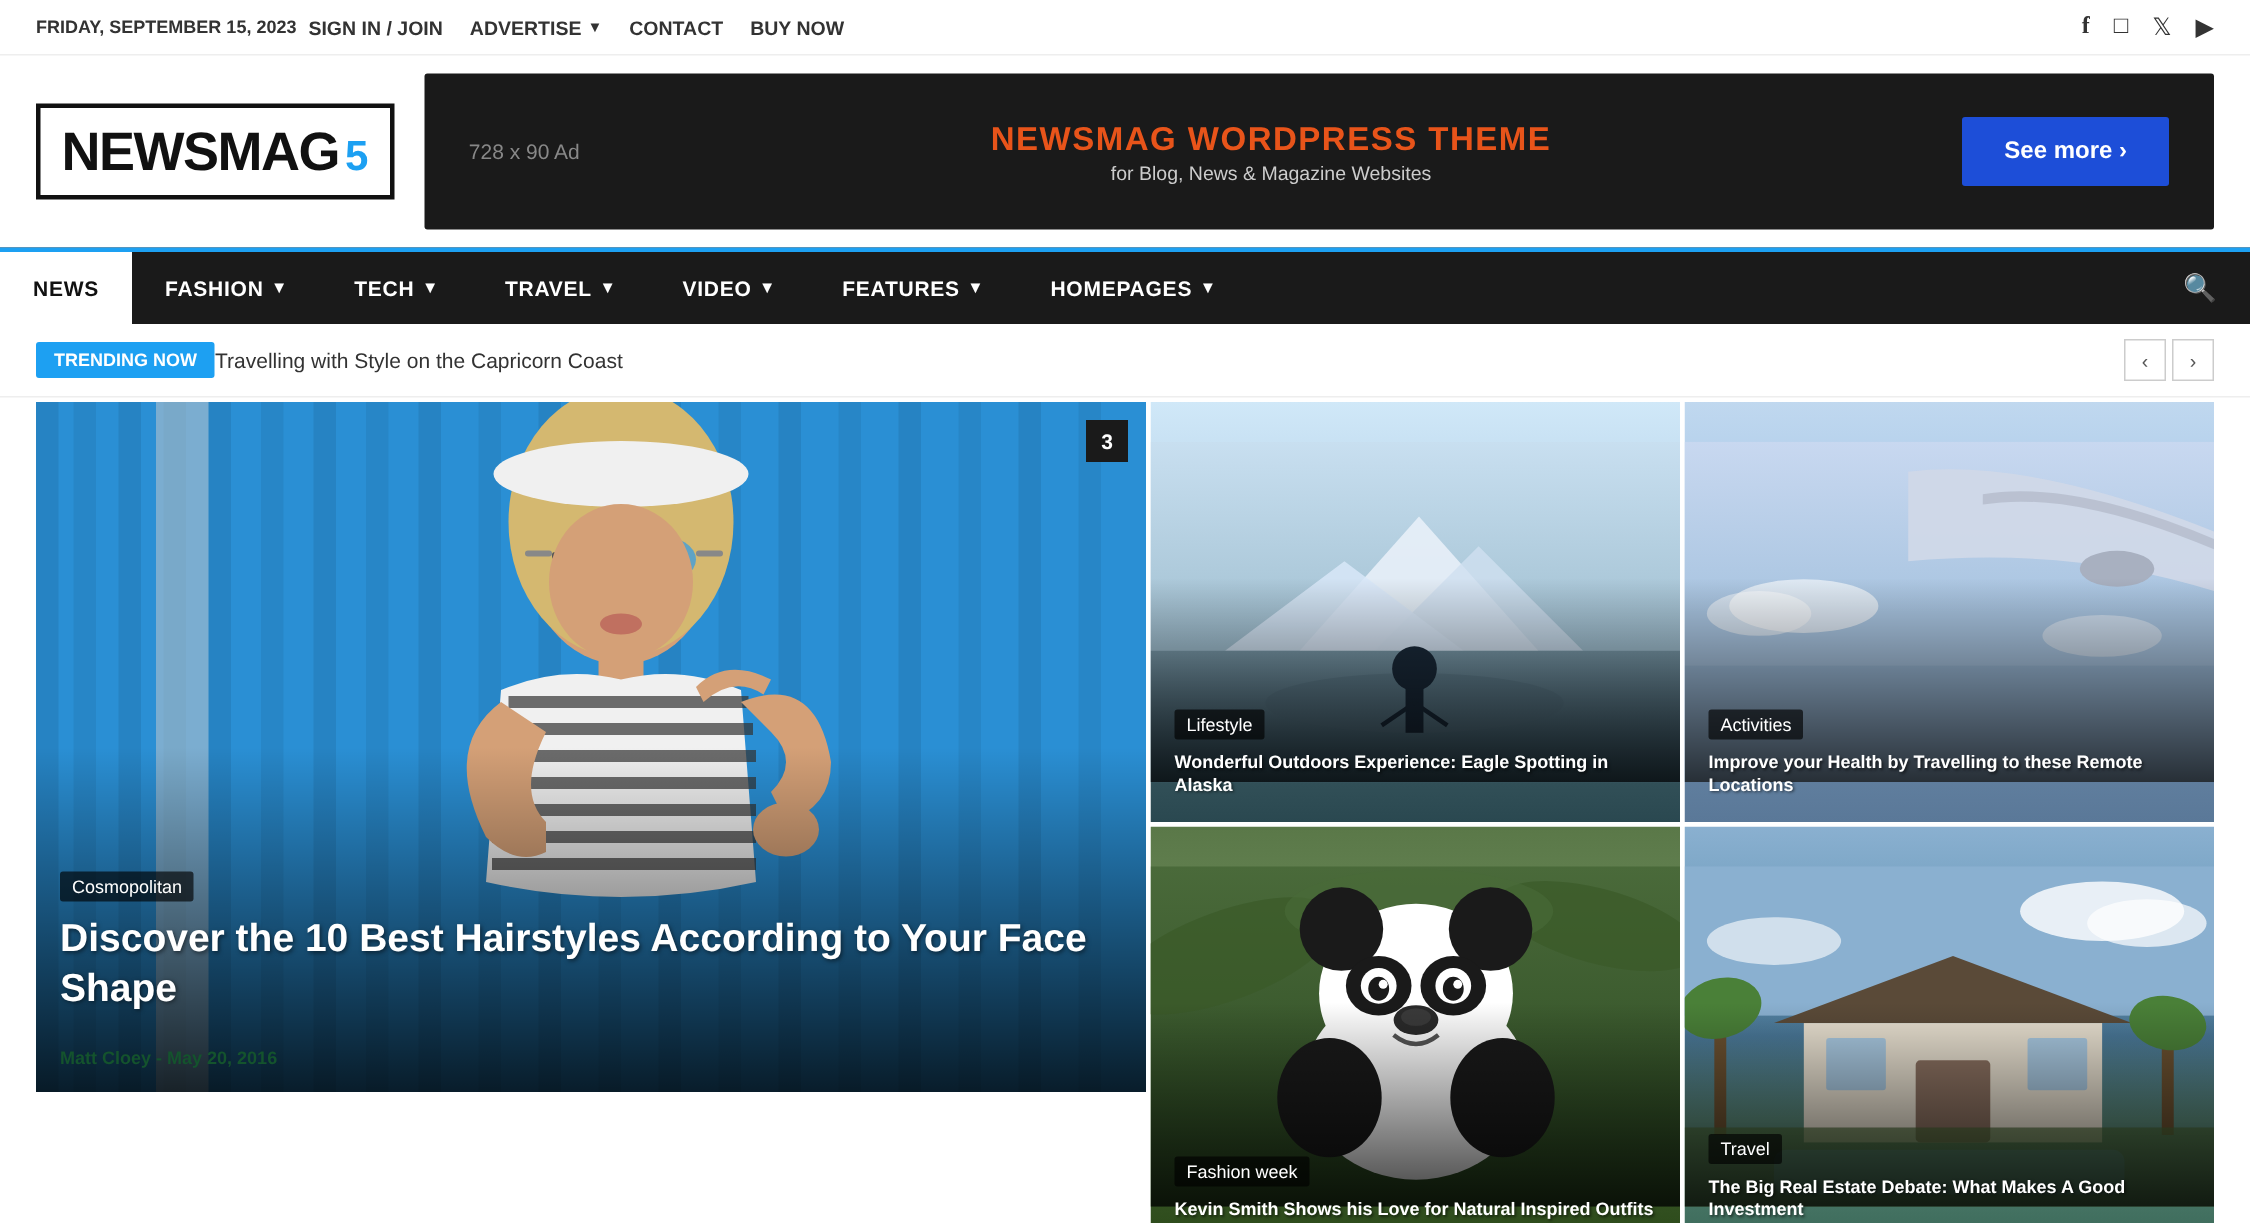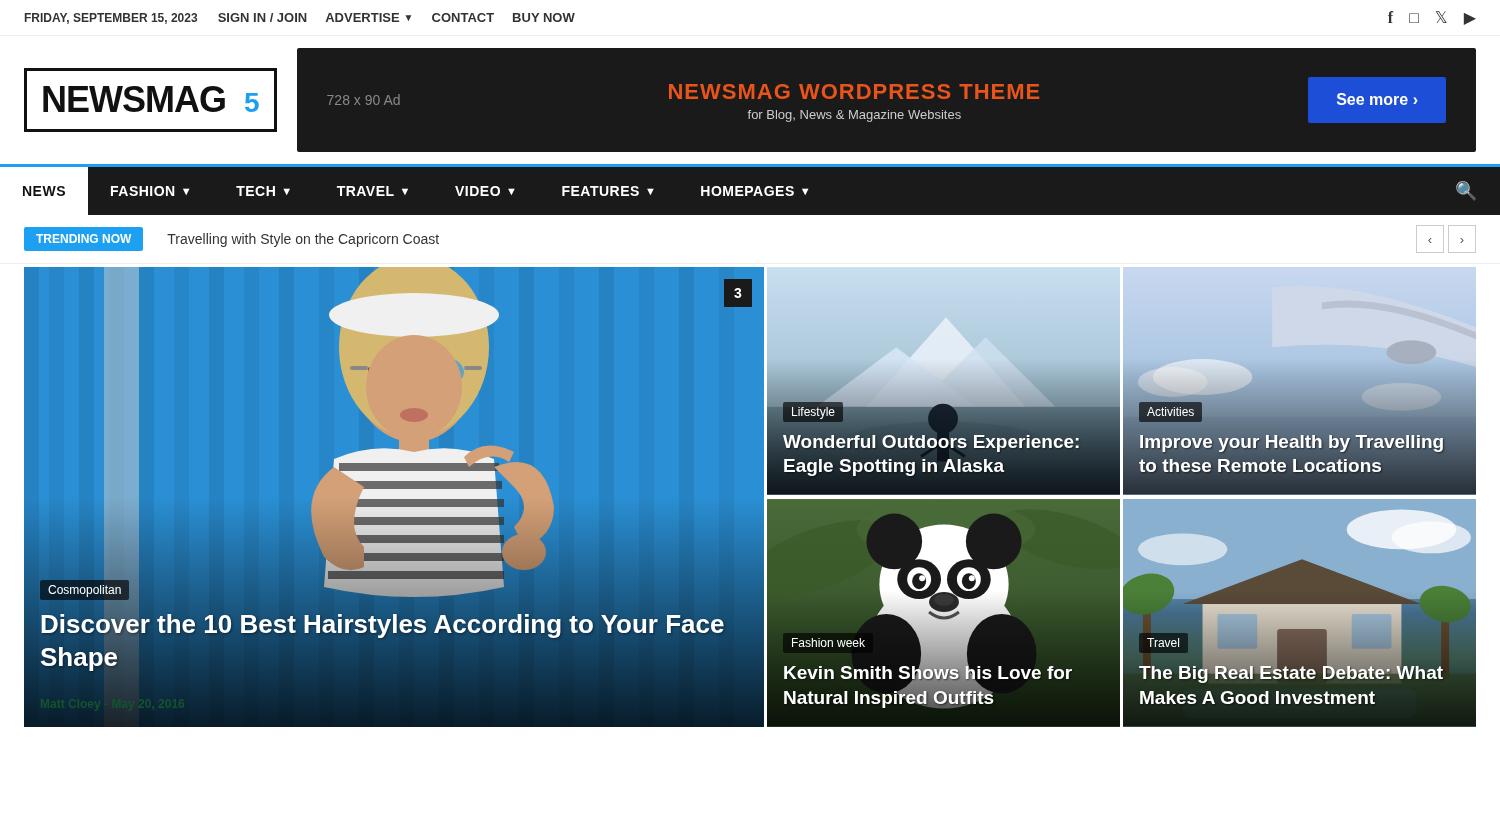--- a/index.html
+++ b/index.html
@@ -8,41 +8,41 @@
     
     .top-bar {
       display: flex;
       align-items: center;
       justify-content: space-between;
       padding: 8px 24px;
       border-bottom: 1px solid #eee;
       font-size: 13px;
       color: #333;
     }
-    .top-bar-left { display: flex; align-items: center; gap: 20px; }
+    .top-bar-left { display: flex; align-items: center; gap: 8px; }
     .top-bar-date { font-weight: bold; font-size: 12px; }
     .top-bar-links { display: flex; gap: 18px; text-align: right; }
     .top-bar-links a { text-decoration: none; color: #333; font-size: 13px; font-weight: 600; cursor: pointer; }
     .top-bar-links a.advertise { display: flex; align-items: center; gap: 4px; }
     .top-bar-right { display: flex; gap: 16px; align-items: center; }
     .social-icon { font-size: 16px; color: #333; cursor: pointer; }
 
     
     .header {
       display: flex;
       align-items: center;
       padding: 12px 24px;
       gap: 20px;
     }
     .logo-box {
       border: 3px solid #111;
       padding: 8px 14px;
       display: flex;
       align-items: baseline;
-      gap: 18px;
+      gap: 4px;
       flex-shrink: 0;
       justify-content: center;
     }
     .logo-text { font-size: 36px; font-weight: 900; color: #111; letter-spacing: -1px; }
     .logo-num { font-size: 28px; font-weight: 900; color: #1da0f2; }
     .ad-banner {
       flex: 1;
       background: #1a1a1a;
       height: 104px;
       display: flex;
@@ -100,21 +100,21 @@
       font-size: 18px;
       cursor: pointer;
     }
 
     
     .trending-bar {
       display: flex;
       align-items: center;
       padding: 10px 24px;
       border-bottom: 1px solid #eee;
-      gap: 24px;
+      gap: 0;
     }
     .trending-badge {
       background: #1da0f2;
       color: #fff;
       font-size: 12px;
       font-weight: 700;
       padding: 5px 12px;
       border-radius: 2px;
       white-space: nowrap;
       text-transform: uppercase;
@@ -145,21 +145,21 @@
 
     .featured-item {
       grid-row: 1 / 3;
       position: relative;
       overflow: hidden;
       height: 460px;
     }
     .grid-item {
       position: relative;
       overflow: hidden;
-      height: 228px;
+      height: 280px;
     }
 
     
     .fashion-scene {
       width: 100%;
       height: 100%;
       display: flex;
       align-items: flex-end;
       justify-content: center;
       background: linear-gradient(135deg, #2a8fd4 0%, #5ab8e8 50%, #87ceeb 100%);
@@ -185,21 +185,21 @@
 
     .item-title-large {
       font-size: 26px;
       font-weight: 800;
       line-height: 1.25;
       margin-bottom: 24px;
       text-shadow: 1px 1px 3px rgba(0,0,0,0.5);
     }
 
     .item-title-small {
-      font-size: 19px;
+      font-size: 12px;
       font-weight: 700;
       line-height: 1.3;
       text-shadow: 1px 1px 2px rgba(0,0,0,0.6);
     }
 
     .item-meta {
       font-size: 12px;
       color: #ddd;
     }
     .item-meta span { font-weight: 700; color: #14532d; }

